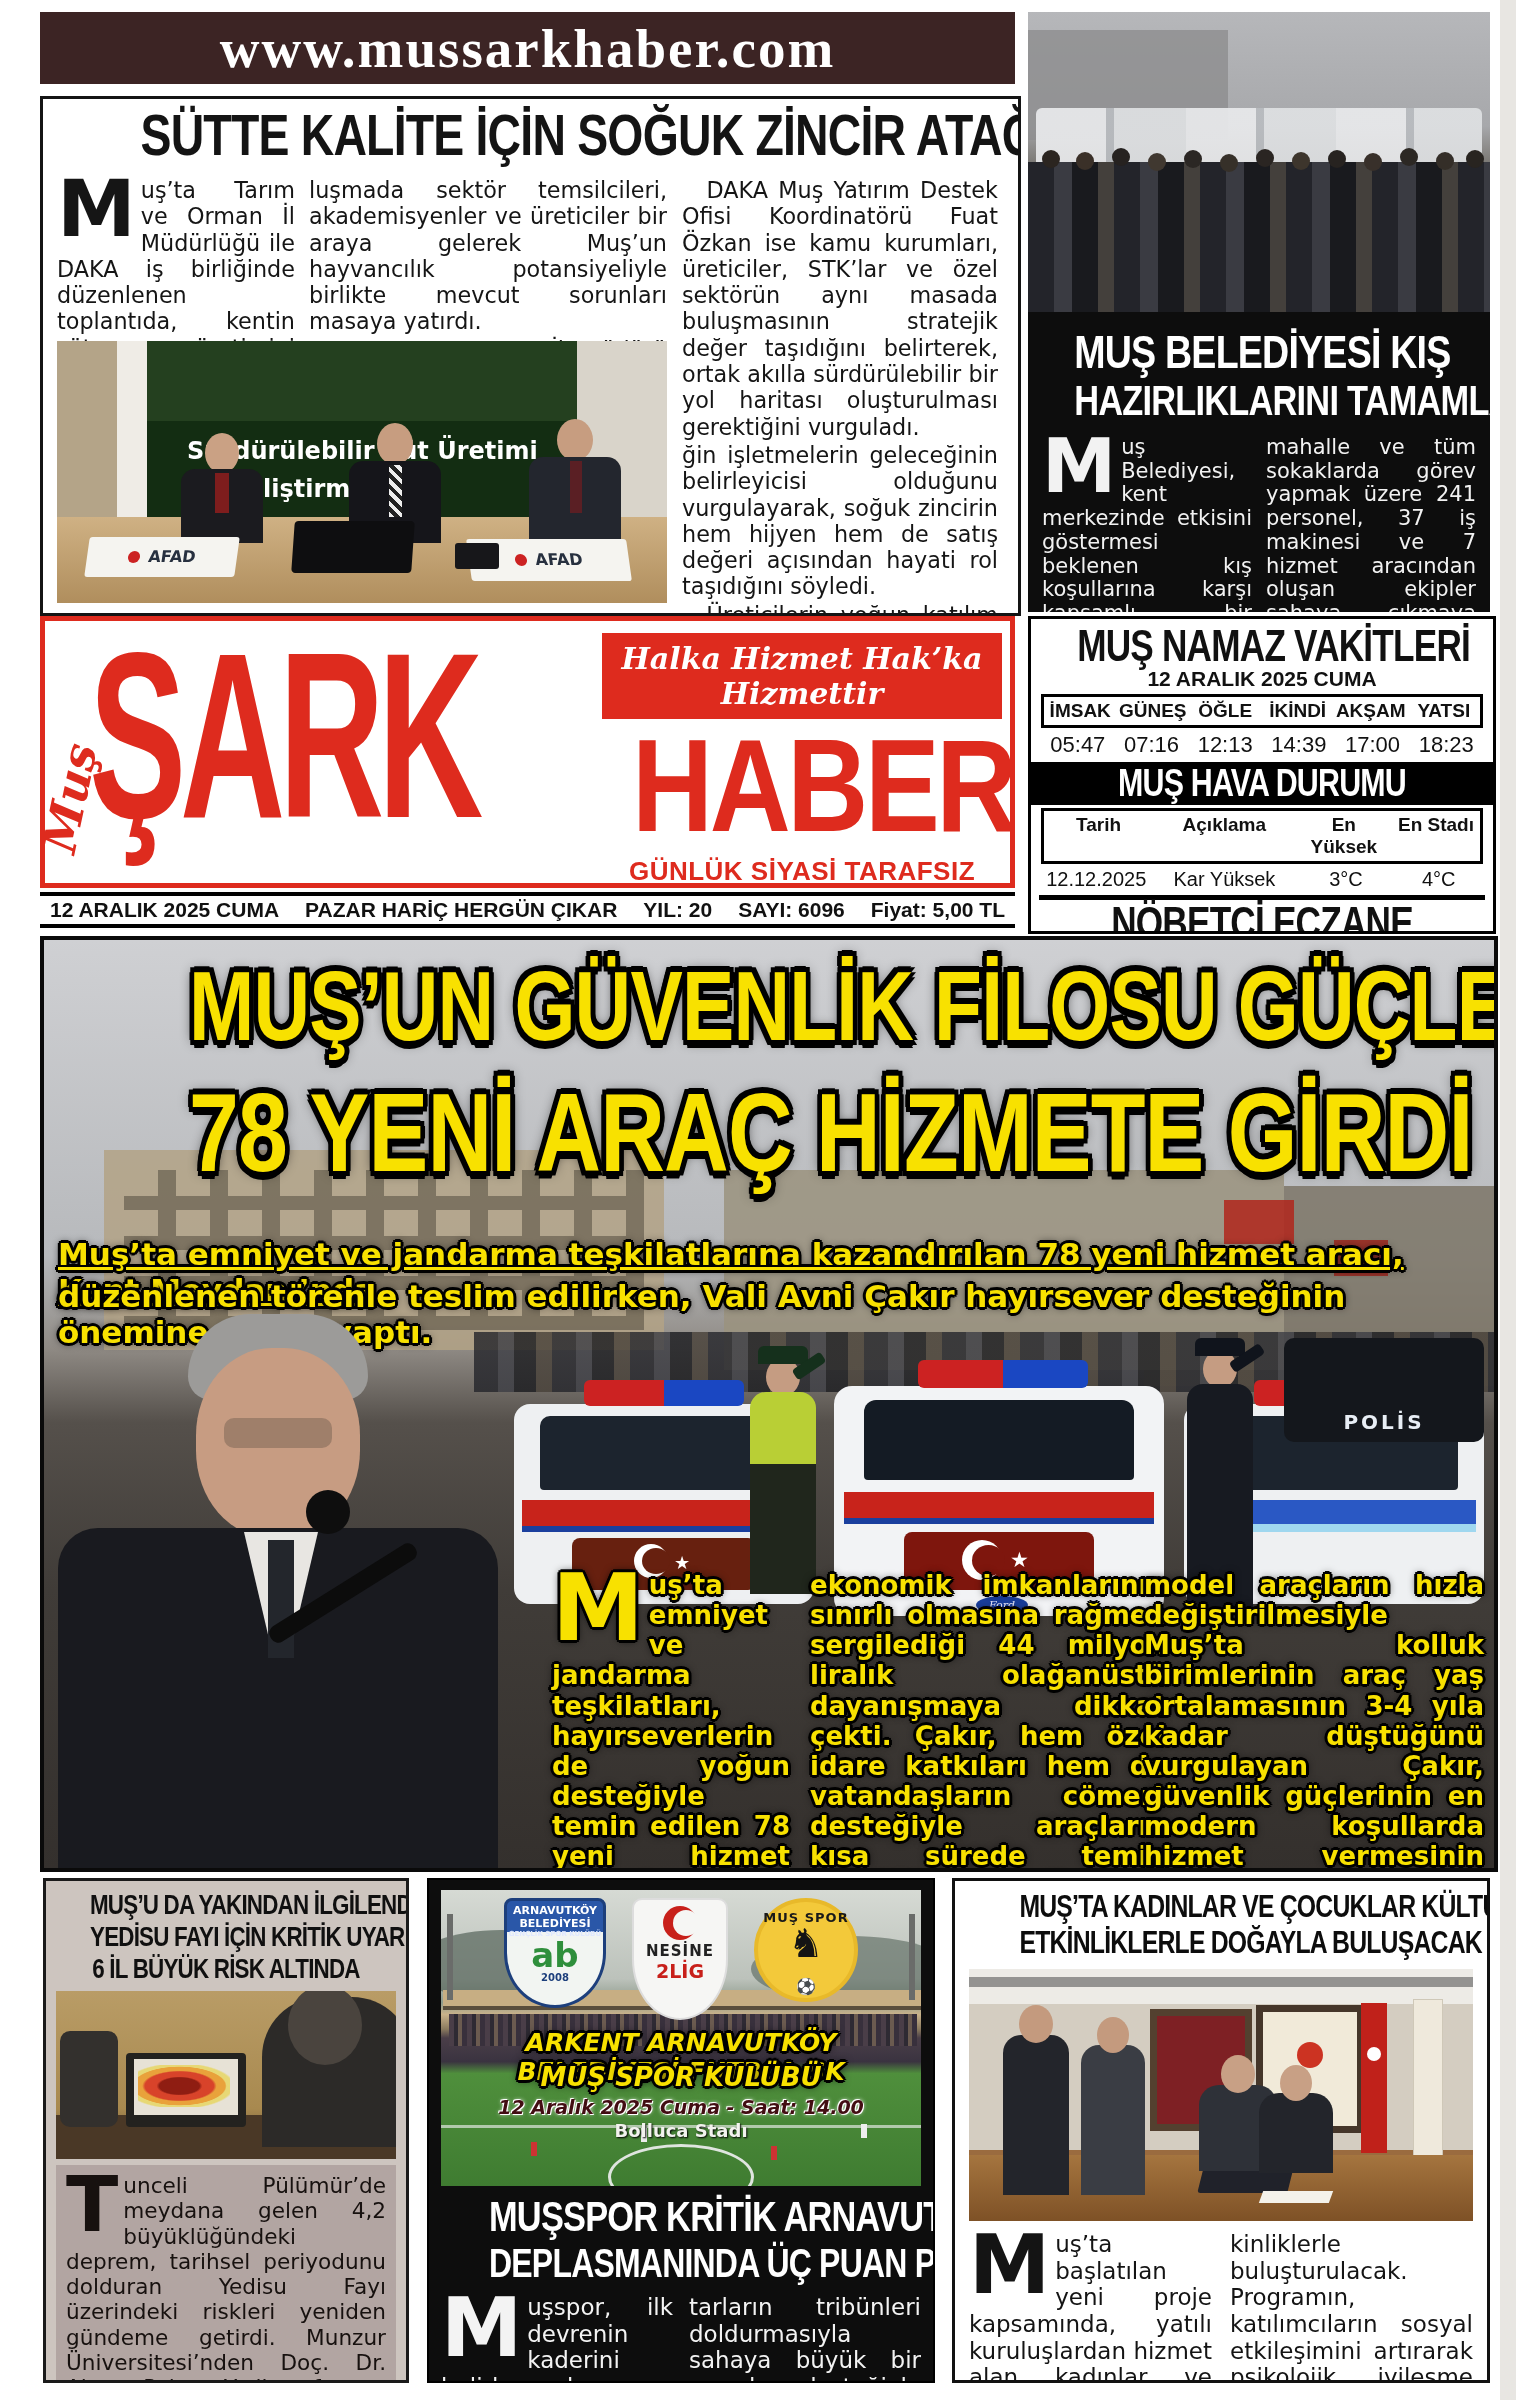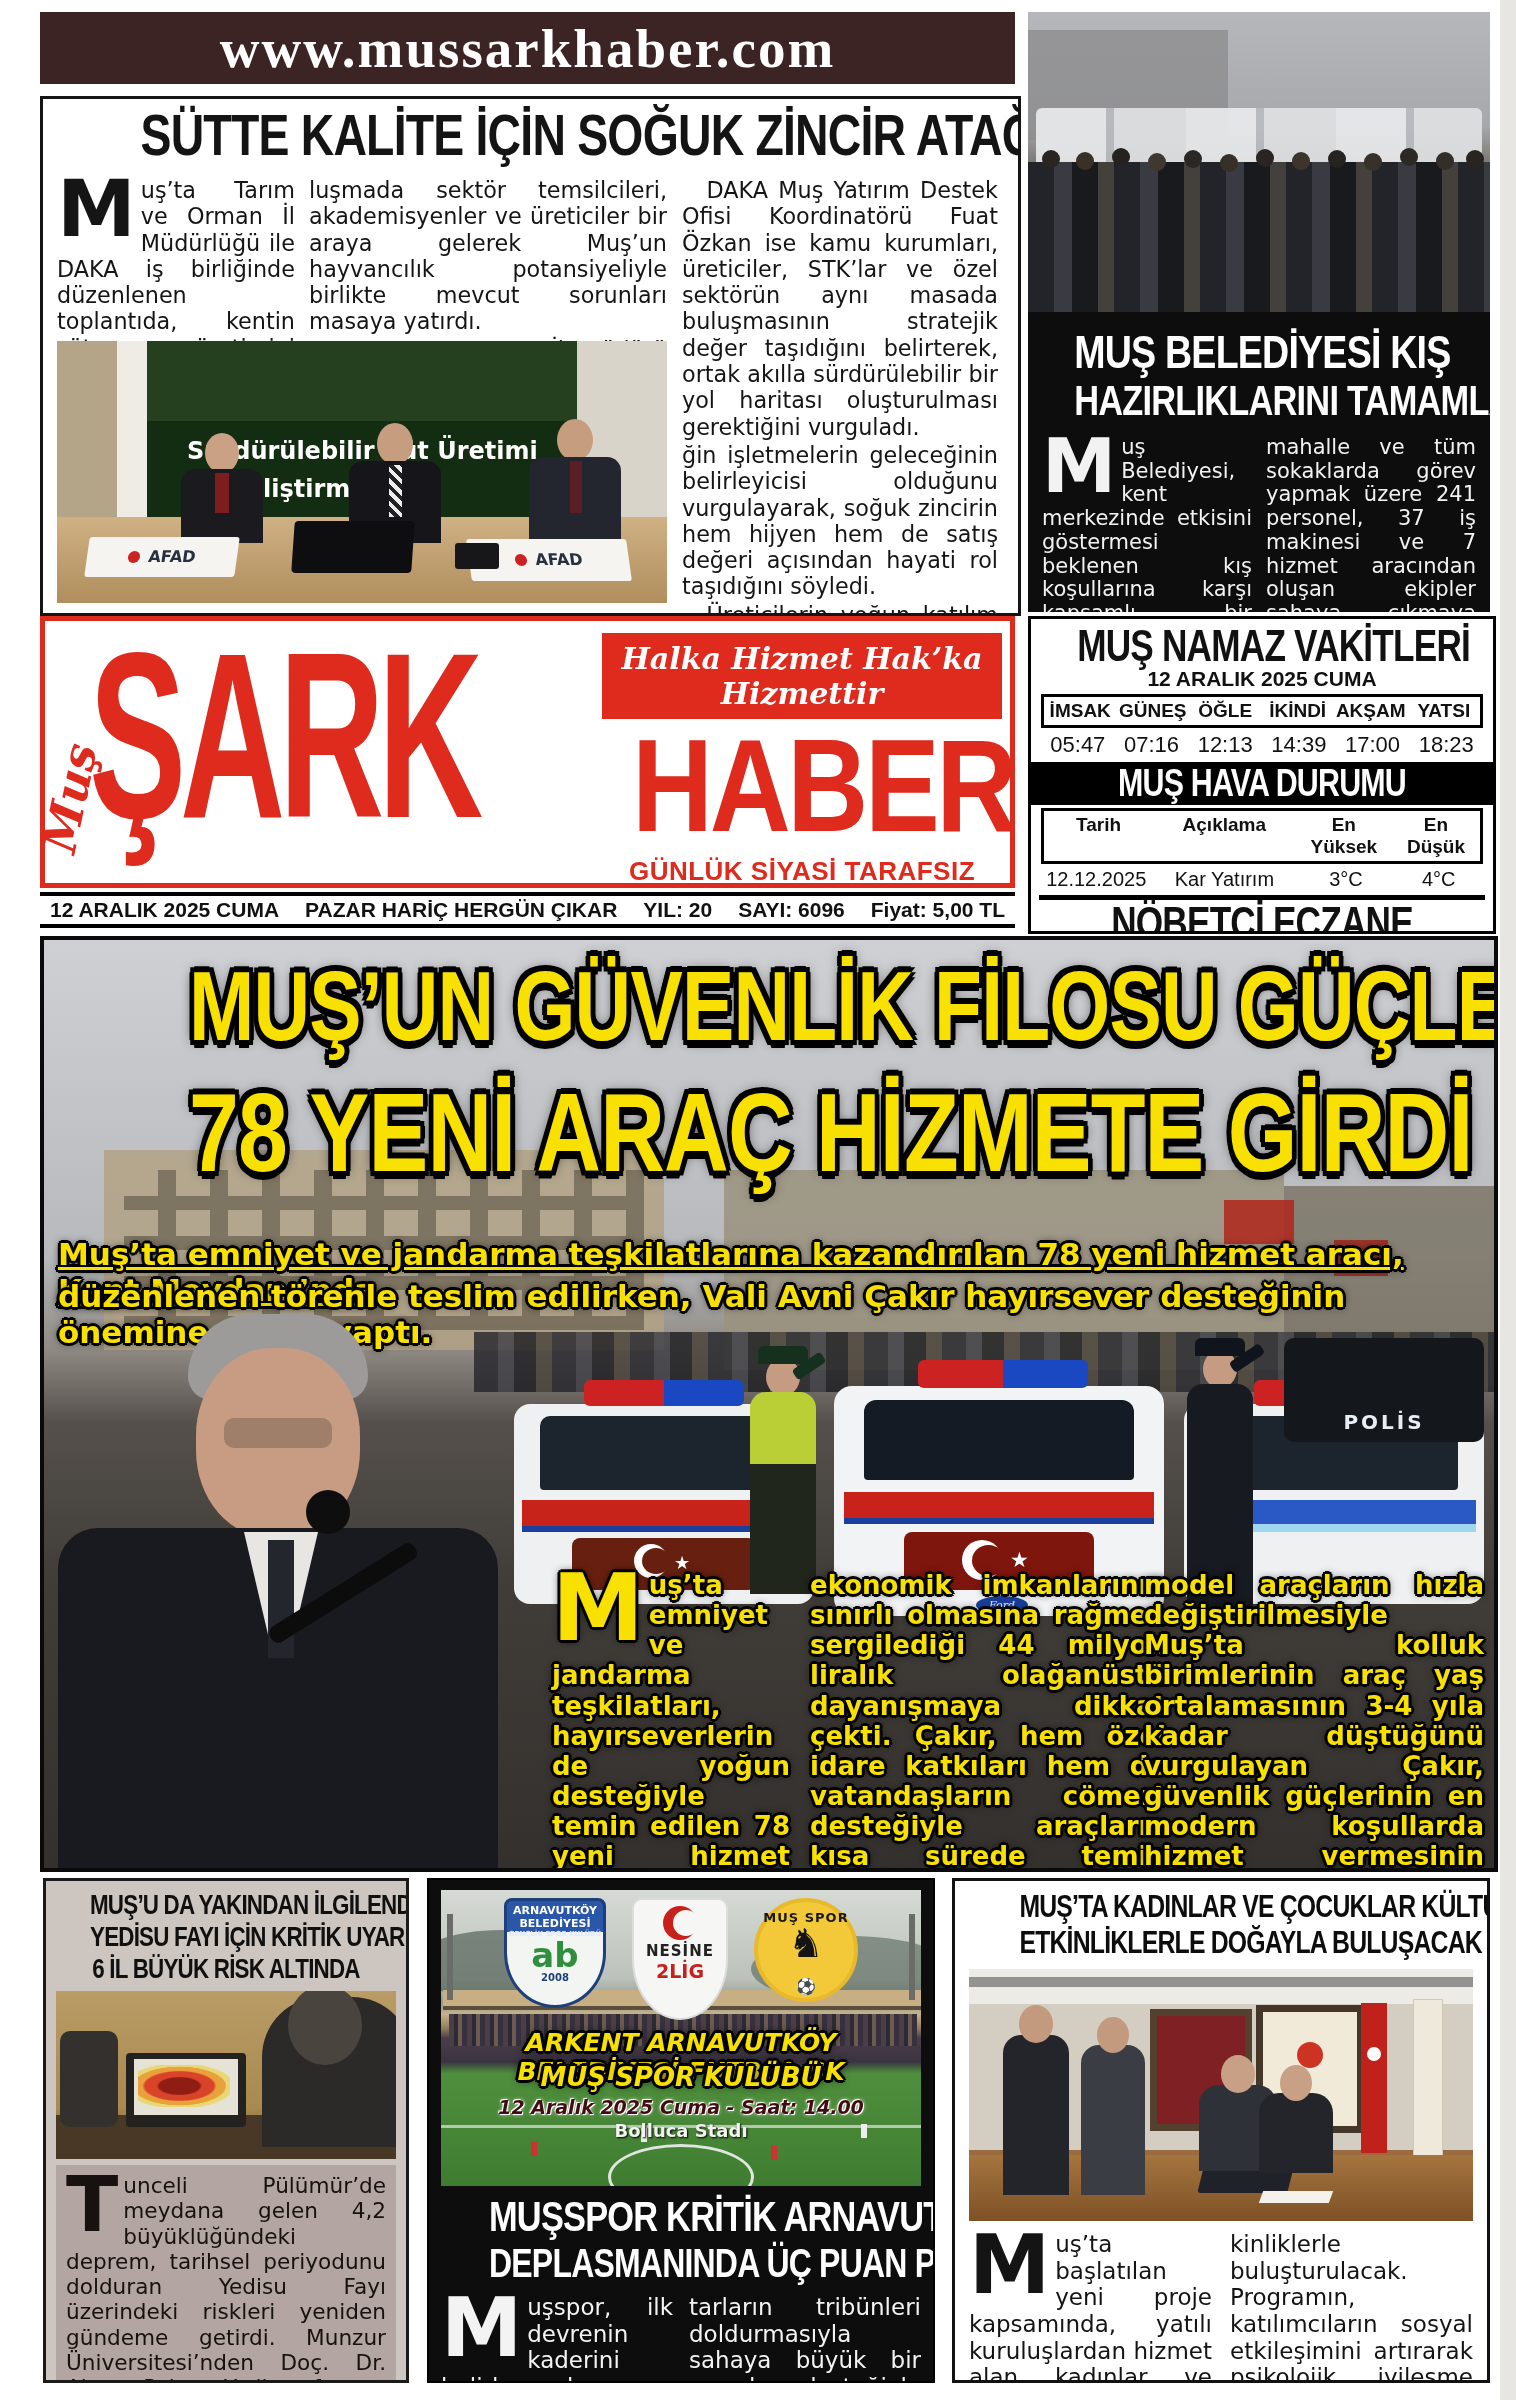--- a/index.html
+++ b/index.html
@@ -152,25 +152,25 @@
       <div style="flex:1;">17:00</div>
       <div style="flex:1;">18:23</div>
     </div>
     <div style="background:#000;color:#fff;margin-top:4px;text-align:center;">
       <span class="cond sxc" style="display:block;font-size:38px;">MUŞ HAVA DURUMU</span>
     </div>
     <div class="trow" style="font-size:19px;">
       <div style="width:25%;">Tarih</div>
       <div style="width:33%;">Açıklama</div>
       <div style="width:22%;">En Yüksek</div>
-      <div style="width:20%;">En Düşük</div>
+      <div style="width:20%;">En Stadı</div>
     </div>
     <div class="vrow" style="font-size:20px;">
       <div style="width:25%;">12.12.2025</div>
-      <div style="width:33%;">Kar Yatırım</div>
+      <div style="width:33%;">Kar Yüksek</div>
       <div style="width:22%;">3°C</div>
       <div style="width:20%;">4°C</div>
     </div>
     <div style="height:5px;background:#000;margin:4px 8px 0 8px;"></div>
     <div class="cond sxc" style="width:100%;text-align:center;font-size:44px;margin-top:-2px;">NÖBETÇİ ECZANE</div>
 
   </div>
 
   <div class="abs" style="left:40px;top:936px;width:1450px;height:928px;border:4px solid #0a0a0a;overflow:hidden;
               background:linear-gradient(#cfd0d3 0%,#b7b9bc 34%,#8f8a84 44%,#55504b 52%,#403c38 70%,#34302d 100%);">

